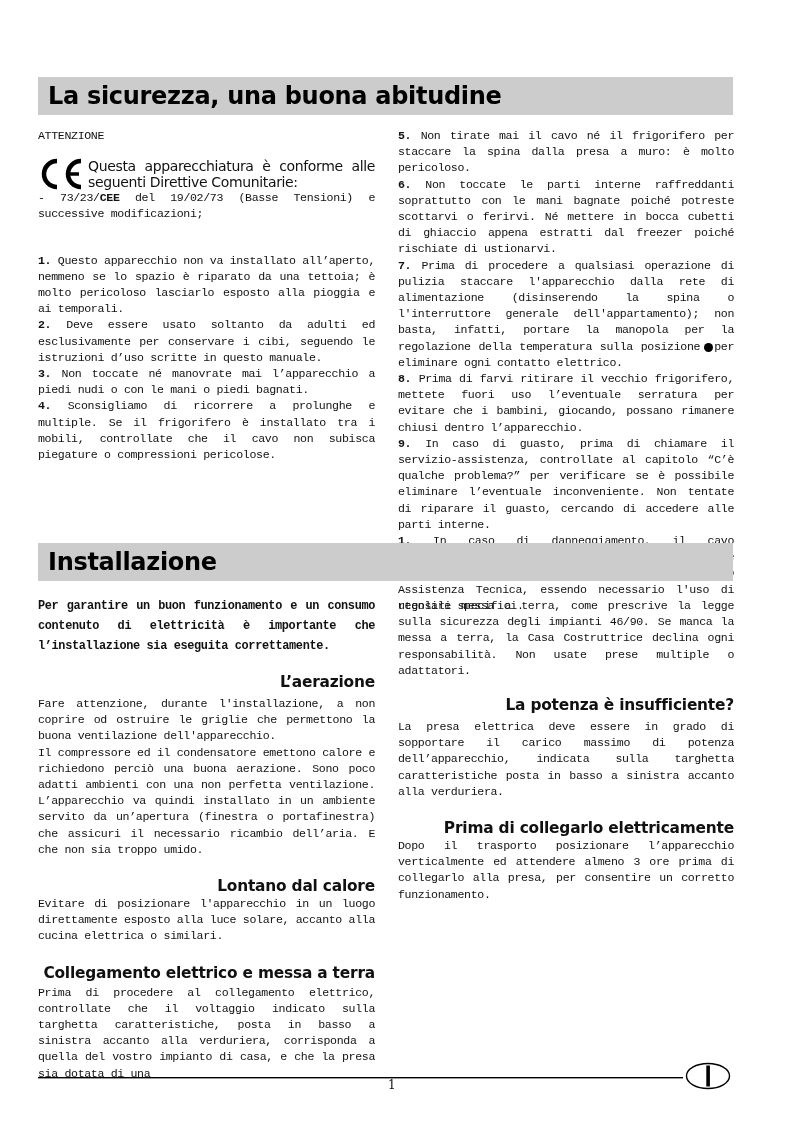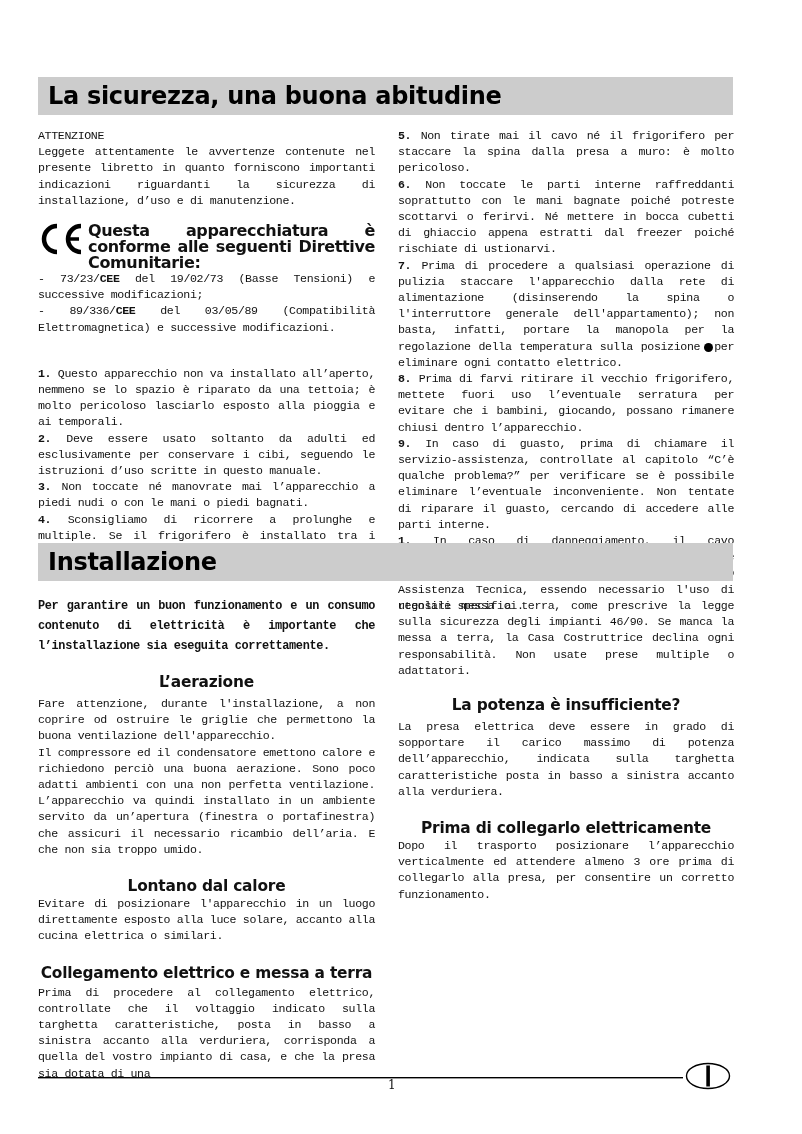--- a/index.html
+++ b/index.html
@@ -16,27 +16,27 @@
       font-family: "DejaVu Sans", sans-serif; font-weight: bold;
       font-size: 24px; letter-spacing: -0.3px; color: #000;
     }
     .col {
       position: absolute; font-size: 11.6px; line-height: 16.2px;
       text-align: justify; letter-spacing: -0.35px;
       font-family: "DejaVu Sans", sans-serif;
     }
     .col p { margin: 0; font-family: Liberation Mono, monospace; }
     .col b { font-weight: bold; }
-    .ce-block { position: relative; padding-left: 50px; font-weight: bold; font-size: 16px; line-height: 16px; }
+    .ce-block { position: relative; padding-left: 50px; font-weight: normal; font-size: 14px; line-height: 16px; }
     .ce-mark {
       position: absolute; left: 0; top: 0px; width: 48px; height: 32px;
     }
     h2 {
       margin: 0; font-size: 15.4px; line-height: 20px; font-weight: bold;
-      letter-spacing: -0.2px; text-align: center;
+      letter-spacing: -0.2px; text-align: right;
     }
     .lead { font-weight: bold; font-size: 11.9px; line-height: 20px; }
     .dot {
       display: inline-block; width: 9px; height: 9px; border-radius: 50%;
       background: #000; vertical-align: -2px; margin: 0 1px 0 4px;
     }
     .footer-line {
       position: absolute; left: 38px; top: 1077px; width: 645px; height: 1px;
       background: #000; border-bottom: 1px solid #999;
     }
@@ -50,32 +50,30 @@
   </style>
 </head>
 <body>
 
 <div class="band" style="top:77px;">
   <h1>La sicurezza, una buona abitudine</h1>
 </div>
 
 <div class="col" style="left:38px; top:128px; width:337px;">
   <p>ATTENZIONE</p>
-  <p>Leggete attentamente le avvertenze contenute nel presente libretto in quanto forniscono importanti indicazioni riguardanti la sicurezza di installazione, d’uso e di manutenzione.</p>
   <div style="height:14px"></div>
   <div class="ce-block">
     <svg class="ce-mark" viewBox="0 0 48 32">
       <path d="M19 3 A13 13 0 1 0 19 29" fill="none" stroke="#000" stroke-width="4.5"></path>
       <path d="M43 3 A13 13 0 1 0 43 29" fill="none" stroke="#000" stroke-width="4.5"></path>
       <line x1="30" y1="16" x2="41" y2="16" stroke="#000" stroke-width="3.5"></line>
     </svg>
     <span>Questa apparecchiatura è conforme alle seguenti Direttive Comunitarie:</span>
   </div>
   <p><span>- 73/23/</span><b>CEE</b><span> del 19/02/73 (Basse Tensioni) e successive modificazioni;</span></p>
-  <p><span>- 89/336/</span><b>CEE</b><span> del 03/05/89 (Compatibilità Elettromagnetica) e successive modificazioni.</span></p>
   <div style="height:30px"></div>
   <p><b>1.</b><span> Questo apparecchio non va installato all’aperto, nemmeno se lo spazio è riparato da una tettoia; è molto pericoloso lasciarlo esposto alla pioggia e ai temporali.</span></p>
   <p><b>2.</b><span> Deve essere usato soltanto da adulti ed esclusivamente per conservare i cibi, seguendo le istruzioni d’uso scritte in questo manuale.</span></p>
   <p><b>3.</b><span> Non toccate né manovrate mai l’apparecchio a piedi nudi o con le mani o piedi bagnati.</span></p>
   <p><b>4.</b><span> Sconsigliamo di ricorrere a prolunghe e multiple. Se il frigorifero è installato tra i mobili, controllate che il cavo non subisca piegature o compressioni pericolose.</span></p>
 </div>
 
 <div class="col" style="left:398px; top:128px; width:336px;">
   <p><b>5.</b><span> Non tirate mai il cavo né il frigorifero per staccare la spina dalla presa a muro: è molto pericoloso.</span></p>
   <p><b>6.</b><span> Non toccate le parti interne raffreddanti soprattutto con le mani bagnate poiché potreste scottarvi o ferirvi. Né mettere in bocca cubetti di ghiaccio appena estratti dal freezer poiché rischiate di ustionarvi.</span></p>

